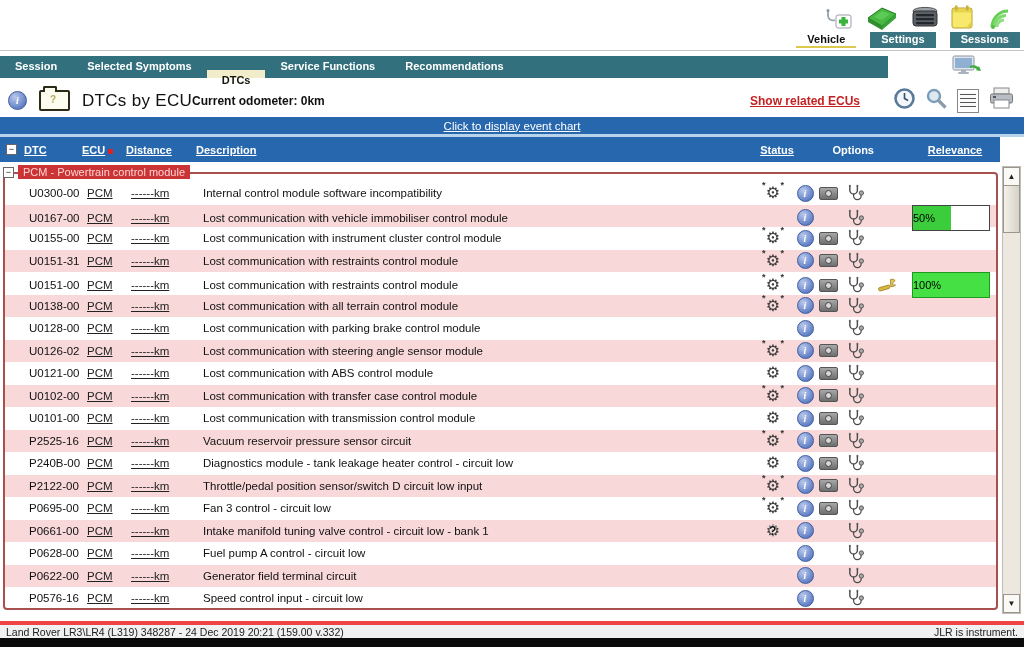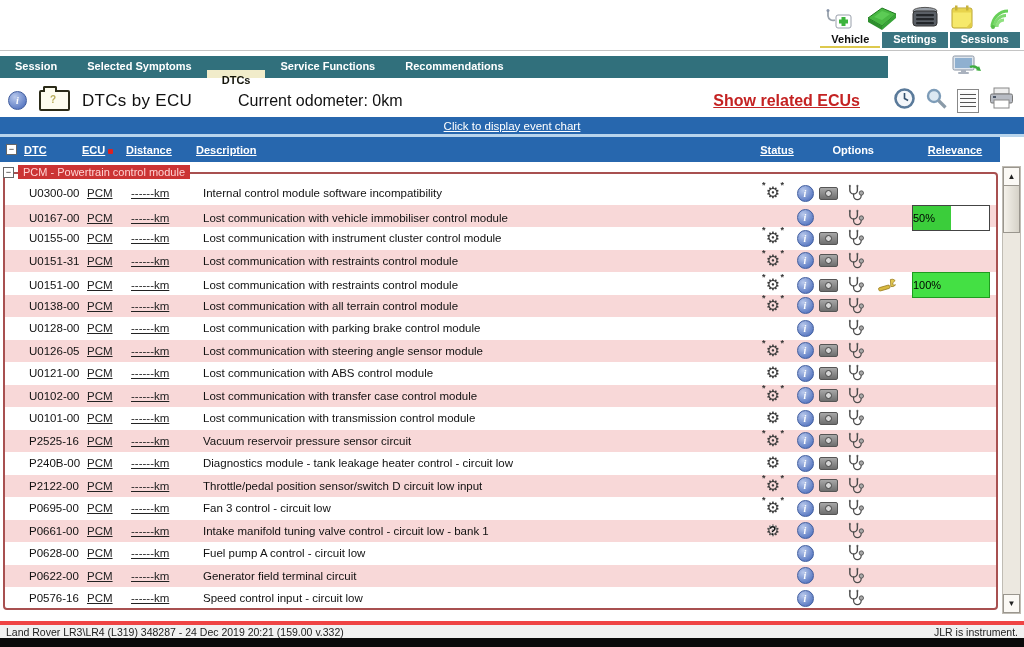--- a/index.html
+++ b/index.html
@@ -2,42 +2,42 @@
 <html><head>
 <meta charset="utf-8">
 <style>
   html,body{margin:0;padding:0;background:#777;}
   .screen{position:relative;width:1024px;height:647px;background:#fff;overflow:hidden;
           font-family:"Liberation Sans",sans-serif;color:#111;}
 
   
   .topbar{position:absolute;top:0;left:0;right:0;height:50px;background:#fff;border-bottom:1px solid #c4c4c4;}
   .topicons{position:absolute;top:4px;right:8px;display:flex;align-items:flex-end;gap:10px;}
-  .toptabs{position:absolute;top:32px;right:4px;display:flex;gap:2px;}
+  .toptabs{position:absolute;top:32px;right:4px;display:flex;gap:14px;}
   .toptab{padding:1px 11px;font-size:11px;font-weight:bold;color:#fff;background:#3a7480;cursor:default;}
   .toptab.active{background:#fff;color:#101010;border-bottom:2px solid #ddc94e;}
 
   
   .menubar{position:absolute;top:56px;left:0;width:888px;height:22px;background:#31707c;display:flex;}
   .menuitem{padding:4px 15px 3px;font-size:11px;font-weight:bold;color:#fff;white-space:nowrap;}
   .menuitem.active{background:#f1ecca;color:#14140a;margin-top:14px;}
   .menu-right-icon{position:absolute;top:55px;left:952px;}
 
   
   .pageheader{position:absolute;top:84px;left:0;right:0;height:33px;background:#fff;display:flex;align-items:center;padding:0 8px;box-sizing:border-box;}
   .icon-info{width:15px;height:15px;border-radius:50%;background:radial-gradient(circle at 35% 30%,#b9c9ec,#5d7cc4 75%);border:1px solid #3f5c9e;display:flex;align-items:center;justify-content:center;flex:none;}
   .icon-info::after{content:"i";color:#fff;font:italic bold 10px "Liberation Serif",serif;}
   .icon-info.big{width:17px;height:17px;}
   .icon-folder{width:27px;height:17px;background:#fdfcee;border:2px solid #2b2b18;border-radius:2px;position:relative;margin-left:12px;flex:none;}
   .icon-folder::before{content:"";position:absolute;top:-6px;left:2px;width:10px;height:4px;background:#fdfcee;border:2px solid #2b2b18;border-bottom:none;border-radius:2px 2px 0 0;}
   .icon-folder::after{content:"?";position:absolute;left:9px;top:2px;font-size:10px;font-weight:bold;color:#b7ac58;}
   .page-title{font-size:17px;font-weight:normal;margin-left:12px;letter-spacing:.3px;}
-  .odometer{font-size:16px;font-weight:normal;margin-left:46px;}
+  .odometer{font-size:12px;font-weight:bold;}
   .hdr-right{margin-left:auto;display:flex;align-items:center;gap:9px;}
-  .related-link{font-size:16px;font-weight:bold;color:#c42222;text-decoration:underline;margin-right:24px;cursor:pointer;}
+  .related-link{font-size:12px;font-weight:bold;color:#c42222;text-decoration:underline;margin-right:24px;cursor:pointer;}
   .icon-list{width:16px;height:18px;background:#fafafa;border:1px solid #888;padding:2px;background-clip:content-box;
              background-image:repeating-linear-gradient(to bottom,#555 0,#555 1.5px,transparent 1.5px,transparent 4px);}
 
   
   .eventbar{position:absolute;top:117px;left:0;right:0;height:17px;background:#2767ae;display:flex;align-items:center;justify-content:center;}
   .eventlink{color:#fff;font-size:11.5px;text-decoration:underline;cursor:pointer;}
   .sepline{position:absolute;top:134px;left:0;right:0;height:3px;background:#b8d4ec;}
 
   
   .theader{position:absolute;top:137px;left:0;width:1000px;height:25px;background:#2767ae;display:grid;
@@ -494,21 +494,21 @@
                 <path d="M13 1.2a4.6 4.6 0 0 1 5 1.1l-2.5 2.4.3 2.5 2.6-.4a4.6 4.6 0 0 1-5 1.8z" fill="#e2c84f" stroke="#9a7d1f" stroke-width="0.8"></path>
               </svg>
     </span>
     <span class="opt">
       
     </span>
   </div>
 
   <div class="trow pink">
     <span></span>
-    <span class="c-dtc">U0126-05</span>
+    <span class="c-dtc">U0126-02</span>
     <span class="c-ecu">PCM</span>
     <span class="c-dist">------km</span>
     <span class="c-desc">Lost communication with steering angle sensor module</span>
     <span class="status-icon status-sparks">
       <span class="spark spark-a"></span>
       <span class="gear"></span>
       <span class="spark spark-b"></span>
 
     </span>
     <span class="opt">

